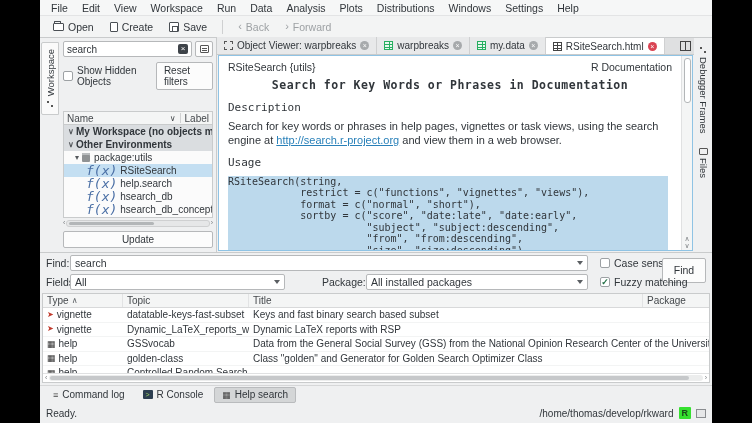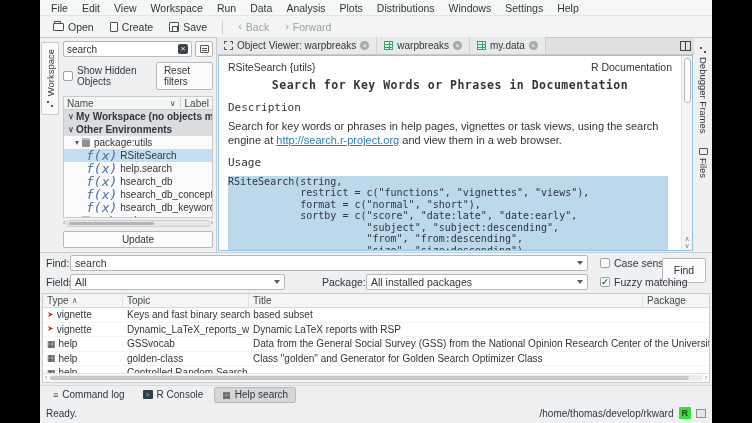--- a/index.html
+++ b/index.html
@@ -52,21 +52,21 @@
               font-size:8px; line-height:10px; text-align:center; flex:none;}
   .sq-btn { width:18px; height:16px; background:#fcfcfc; border:1px solid #b6b8ba; border-radius:2px;
             display:flex; align-items:center; justify-content:center; }
   .sq-btn .lines { width:9px; height:8px; border:1px solid #555; border-radius:1px; position:relative;}
   .sq-btn .lines::before{content:"";position:absolute;left:1px;right:1px;top:2px;height:1px;background:#555;box-shadow:0 2px 0 #555;}
   .optsrow { display:flex; align-items:center; gap:4px; margin-top:5px; flex:none;}
   .cbx { width:10px; height:10px; border:1px solid #9da1a4; background:#fff; border-radius:2px; flex:none;}
   .cbx.checked { color:#1f6e43; font-size:9px; line-height:9px; text-align:center; font-weight:bold;}
   .resetbtn { margin-left:auto; background:#fcfcfc; border:1px solid #b6b8ba; border-radius:2px;
               padding:2px 7px; font-size:10px; }
-  .treehead { margin-top:6px; border:1px solid #c9cbcc; background:#f4f5f5; display:flex;
+  .treehead { margin-top:21px; border:1px solid #c9cbcc; background:#f4f5f5; display:flex;
               align-items:center; height:14px; padding:0 3px; color:#44484c; flex:none;}
   .treehead .hsep { width:1px; height:10px; background:#d0d1d2; margin:0 4px; }
   .tree { flex:1; background:#fbfbfb; border:1px solid #c9cbcc; border-top:none; overflow:hidden; }
   .trow { display:flex; align-items:center; height:13px; padding:0 2px; white-space:nowrap; overflow:hidden;}
   .trow.group { background:#dadde0; font-weight:bold; }
   .trow .caret { width:10px; font-size:8px; color:#55595d; text-align:center; flex:none;}
   .trow.pkg { padding-left:8px; }
   .trow.fn  { padding-left:22px; }
   .trow.fn.selected { background:#c4dff2; }
   .fxicon { font-family:"DejaVu Sans Mono",monospace; font-style:italic; font-size:13px;
@@ -298,20 +298,25 @@
         <div class="tab">
           <span class="tab-icon-table"></span>
           <span>warpbreaks</span>
           <span class="closec">×</span>
         </div>
         <div class="tab">
           <span class="tab-icon-table"></span>
           <span>my.data</span>
           <span class="closec">×</span>
         </div>
+        <div class="tab active">
+          <span class="tab-icon-grid"></span>
+          <span>RSiteSearch.html</span>
+          <span class="closec">×</span>
+        </div>
         <span class="splitview"></span>
       </div>
 
       <div class="docwrap">
         <div class="doc">
           <div class="dochead">
             <span>RSiteSearch {utils}</span>
             <span>R Documentation</span>
           </div>
           <div class="doctitle">Search for Key Words or Phrases in Documentation</div>
@@ -394,20 +399,21 @@
             <span>Package</span>
           </div>
       </div>
       <div class="rbody">
         <div class="rrows">
           <div class="rr">
             <div class="rc c-type">
                 <span class="ticon vig">➤</span>
                 <span>vignette</span>
               </div>
+            <div class="rc c-topic">datatable-keys-fast-subset</div>
             <div class="rc c-title">Keys and fast binary search based subset</div>
 
           </div>
           <div class="rr">
             <div class="rc c-type">
                 <span class="ticon vig">➤</span>
                 <span>vignette</span>
               </div>
             <div class="rc c-topic">Dynamic_LaTeX_reports_with_RSP</div>
             <div class="rc c-title">Dynamic LaTeX reports with RSP</div>

